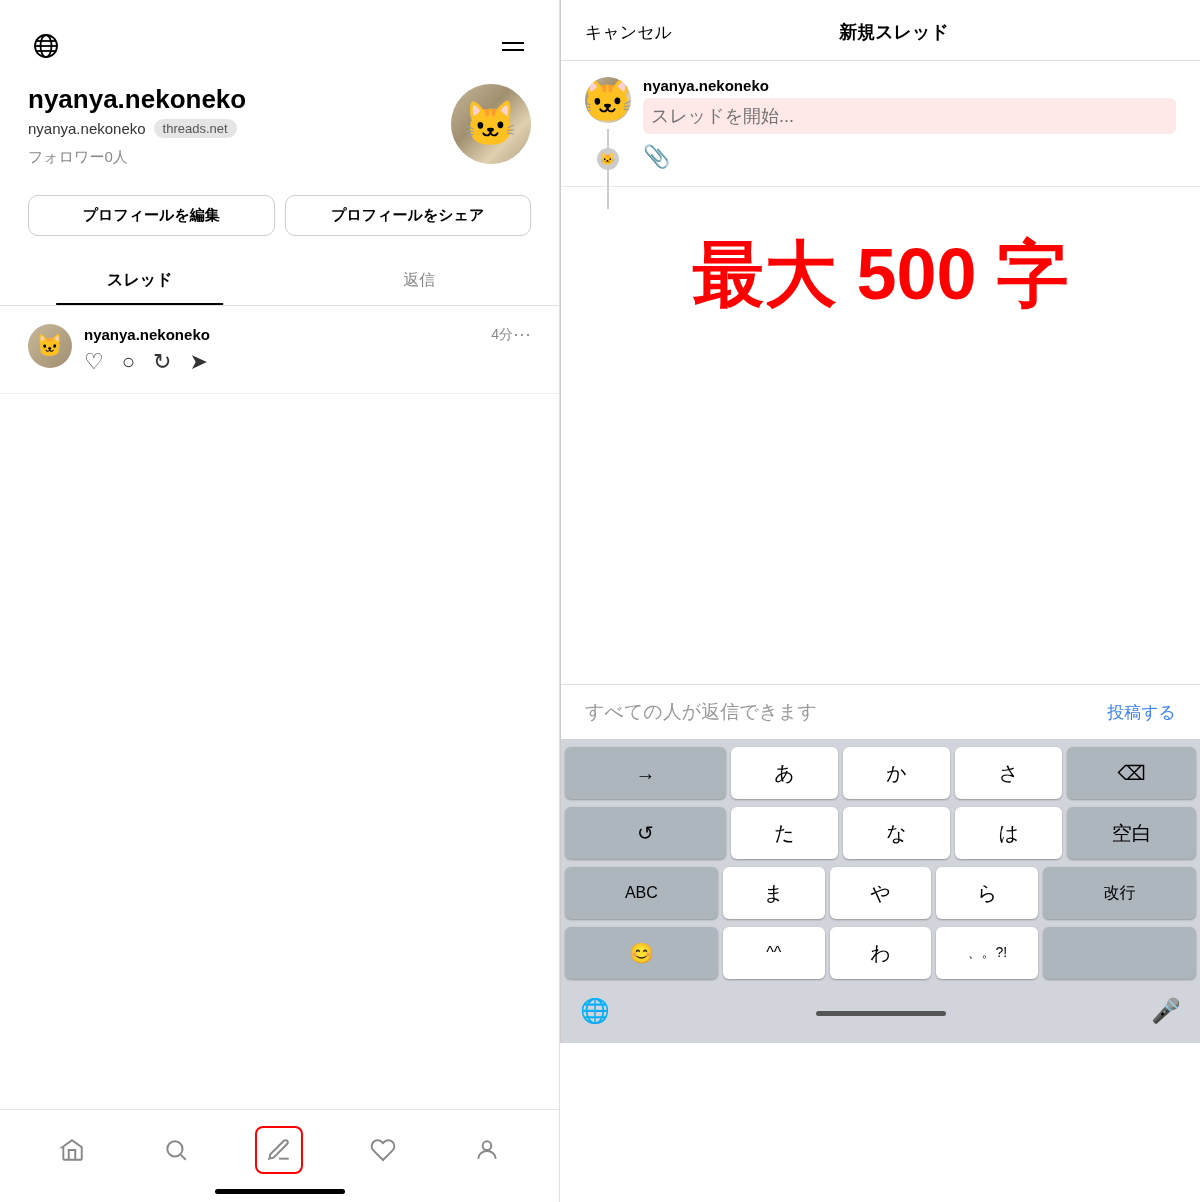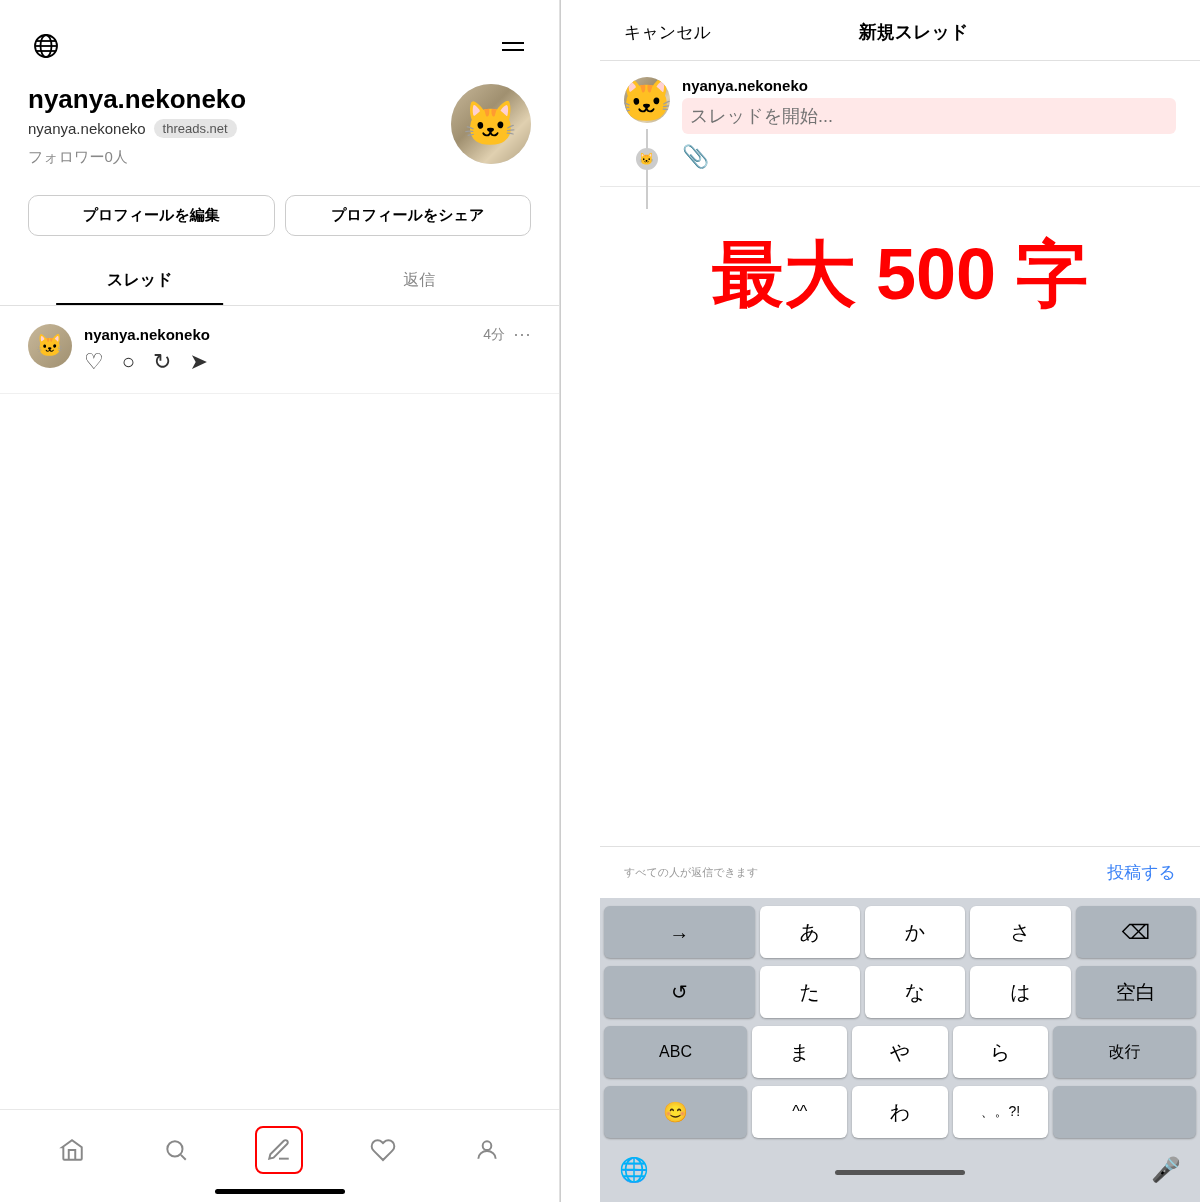--- a/index.html
+++ b/index.html
@@ -194,21 +194,20 @@
       align-items: center;
       margin-bottom: 4px;
     }
     .post-username {
       font-size: 15px;
       font-weight: 700;
     }
     .post-meta {
       display: flex;
       align-items: center;
-      gap: 8px;
       color: #888;
       font-size: 14px;
     }
     .post-text {
       font-size: 15px;
       color: #111;
       margin-bottom: 12px;
     }
     .post-actions {
       display: flex;
@@ -260,26 +259,25 @@
       transform: translateX(-50%);
       width: 130px;
       height: 5px;
       background: #000;
       border-radius: 3px;
     }
 
     
     .right-panel {
       width: 640px;
-      height: 1202px;
+      height: 1043px;
       background: #fff;
       display: flex;
       flex-direction: column;
       border-left: 1px solid #ccc;
-      padding-left: 39px;
     }
 
     .new-thread-header {
       display: flex;
       justify-content: space-between;
       align-items: center;
       padding: 20px 24px 16px;
       border-bottom: 1px solid #e0e0e0;
     }
     .header-cancel {
@@ -361,21 +359,21 @@
 
     .compose-footer {
       display: flex;
       justify-content: space-between;
       align-items: center;
       padding: 14px 24px;
       border-top: 1px solid #e0e0e0;
       margin-top: auto;
     }
     .footer-reply-text {
-      font-size: 11px;
+      font-size: 19px;
       color: #999;
     }
     .footer-post-btn {
       font-size: 17px;
       color: #3b82f6;
       cursor: pointer;
       font-weight: 500;
     }
 
     

